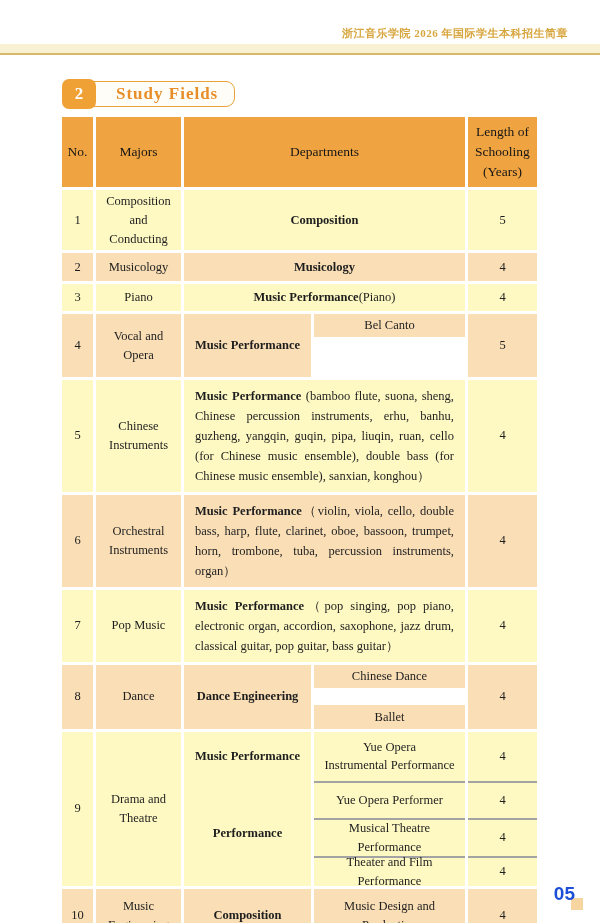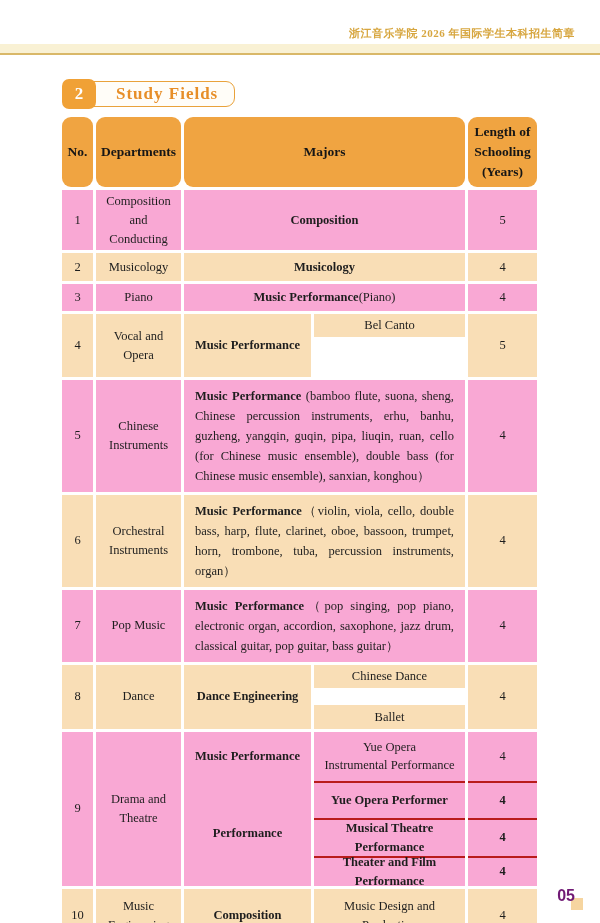--- a/index.html
+++ b/index.html
@@ -6,21 +6,21 @@
   body{
     width:600px;height:923px;background:#ffffff;
     font-family:"Liberation Serif","DejaVu Serif",serif;
     color:#1e1e1e;
   }
   .page{position:relative;width:600px;height:923px;overflow:hidden;background:#ffffff;}
 
   
   .doc-header{position:absolute;top:26px;left:0;right:0;}
   .doc-header-title{
-    text-align:right;padding-right:25px;color:#d7a63f;
+    text-align:right;padding-right:32px;color:#d7a63f;
     font-size:11px;font-weight:bold;letter-spacing:.5px;
   }
   .header-rule{margin-top:3px;height:9px;background:#f9f1d4;border-bottom:2.5px solid #d9b869;}
 
   
   .section-box{
     position:absolute;top:81px;left:62px;height:26px;
     display:inline-flex;align-items:center;
     border:1.5px solid #e9a23b;border-radius:9px;background:#fffdf8;
     padding-right:16px;box-sizing:border-box;
@@ -35,23 +35,23 @@
   
   .table{position:absolute;top:117px;left:62px;width:475px;display:flex;flex-direction:column;gap:3px;}
   .trow{display:grid;grid-template-columns:31px 85px 281px 69px;column-gap:3px;}
   .trow.wide9{grid-template-columns:31px 85px 353px;}
 
   .cell{
     display:flex;align-items:center;justify-content:center;
     text-align:center;font-size:12.5px;line-height:1.5;padding:2px 3px;box-sizing:border-box;
     white-space:pre-line;
   }
-  .bg-w>.cell,.bg-w .cell{background:#f9a8d4;}
+  .bg-w>.cell,.bg-w .cell{background:#fef9c3;}
   .bg-o>.cell,.bg-o .cell{background:#f9deb6;}
-  .trow.thead .cell{background:#f0a441;font-weight:bold;font-size:13.5px;color:#161616;line-height:1.5;border-radius:9px;}
+  .trow.thead .cell{background:#f0a441;font-weight:normal;font-size:13.5px;color:#161616;line-height:1.5;}
   .b{font-weight:bold;}
 
   .h-head{min-height:70px;}
   .r1{min-height:36px;}.r2{min-height:28px;}.r3{min-height:27px;}
   .r4{min-height:53px;}.r5{min-height:101px;}.r6{min-height:65px;}
   .r7{min-height:65px;}.r8{min-height:64px;}.r9{min-height:154px;}.r10{min-height:54px;}
 
   
   .cell.long{display:flex;align-items:center;justify-content:center;padding:6px 11px;}
   .longtext{text-align:justify;line-height:1.6;width:100%;white-space:normal;}
@@ -68,28 +68,28 @@
   .c-mp{grid-column:1;grid-row:1;}
   .c-yoip{grid-column:2;grid-row:1;}
   .c-y1{grid-column:3;grid-row:1;}
   .c-perf{grid-column:1;grid-row:2 / span 3;}
   .c-yop{grid-column:2;grid-row:2;}
   .c-y2{grid-column:3;grid-row:2;}
   .c-mtp{grid-column:2;grid-row:3;}
   .c-y3{grid-column:3;grid-row:3;}
   .c-tfp{grid-column:2;grid-row:4;}
   .c-y4{grid-column:3;grid-row:4;}
-  .fdiv{border-top:2px solid #b91c1c;font-weight:bold;}
+  .fdiv{border-top:2px solid #a3a3a3;}
 
   
   .pn-square{position:absolute;right:17px;bottom:13px;width:12px;height:12px;background:#f6d5a0;}
   .page-num{
     position:absolute;right:25px;bottom:18px;
     font-family:"Liberation Sans","DejaVu Sans",sans-serif;
-    color:#701a75;font-weight:bold;font-size:16px;
+    color:#1d4ed8;font-weight:bold;font-size:19px;
   }
 </style>
 </head>
 <body>
 
 <div class="page">
 
   <div class="doc-header">
     <div class="doc-header-title">浙江音乐学院 2026 年国际学生本科招生简章</div>
     <div class="header-rule"></div>
@@ -97,22 +97,22 @@
 
   <div class="section-box">
     <div class="section-num">2</div>
     <div class="section-title">Study Fields</div>
   </div>
 
   <div class="table">
 
     <div class="trow thead h-head">
       <div class="cell">No.</div>
+      <div class="cell">Majors</div>
       <div class="cell">Departments</div>
-      <div class="cell">Majors</div>
       <div class="cell">Length of Schooling (Years)</div>
     </div>
 
     <div class="trow r1 bg-w">
       <div class="cell">1</div>
       <div class="cell">Composition and
 Conducting</div>
       <div class="cell"><span class="b">Composition</span><span></span></div>
       <div class="cell">5</div>
     </div>

